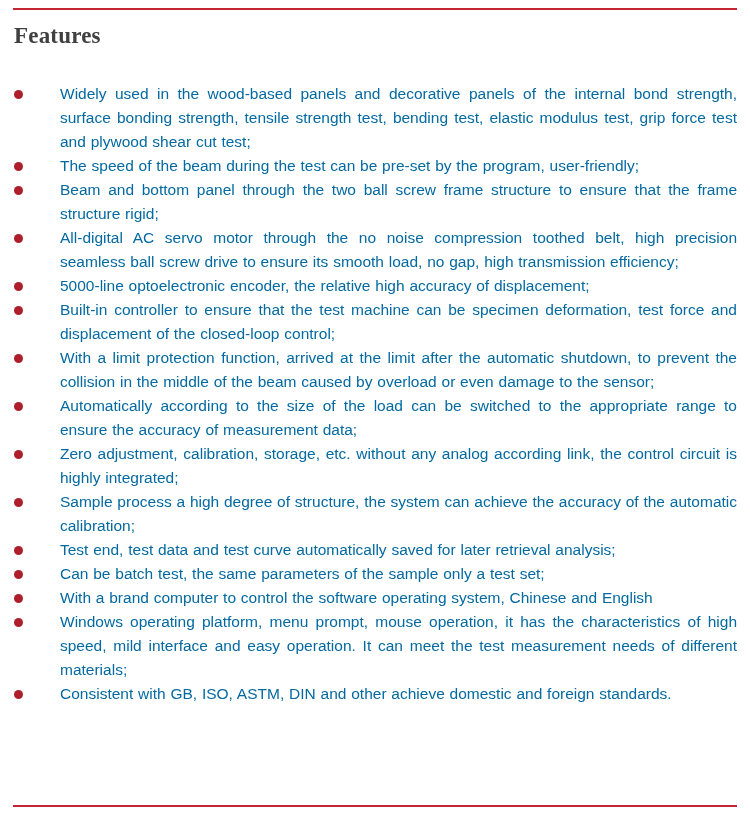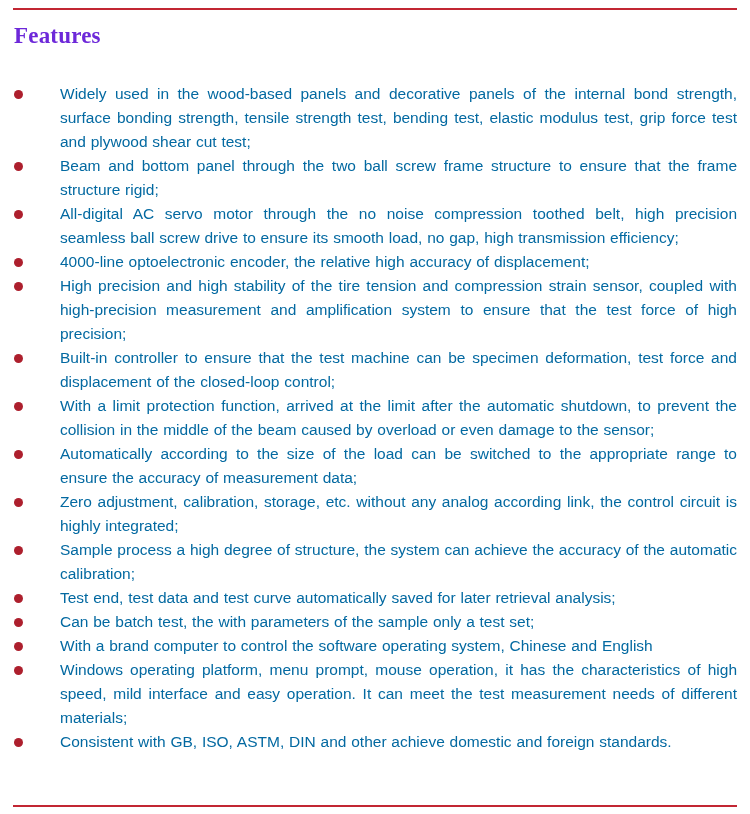--- a/index.html
+++ b/index.html
@@ -23,21 +23,21 @@
   .rule-bottom { top: 805px; }
   .page-title {
     position: absolute;
     top: 23px;
     left: 14px;
     margin: 0;
     font-family: "Liberation Serif", serif;
     font-weight: bold;
     font-size: 23px;
     line-height: 26px;
-    color: #6d28d9;
+    color: #404040;
     letter-spacing: 0.2px;
   }
   .features-list {
     position: absolute;
     top: 82px;
     left: 0;
     width: 750px;
   }
   .feature-item {
     position: relative;
@@ -72,40 +72,40 @@
 <div class="rule rule-top"></div>
 
 <h1 class="page-title">Features</h1>
 
 <div class="features-list">
   <div class="feature-item">
     <span class="bullet"></span>
     <p class="feature-text">Widely used in the wood-based panels and decorative panels of the internal bond strength, surface bonding strength, tensile strength test, bending test, elastic modulus test, grip force test and plywood shear cut test;</p>
   </div>
 
+  <div class="feature-item">
+    <span class="bullet"></span>
+    <p class="feature-text">The speed of the beam during the test can be pre-set by the program, user-friendly;</p>
+  </div>
 
   <div class="feature-item">
     <span class="bullet"></span>
     <p class="feature-text">Beam and bottom panel through the two ball screw frame structure to ensure that the frame structure rigid;</p>
   </div>
 
   <div class="feature-item">
     <span class="bullet"></span>
     <p class="feature-text">All-digital AC servo motor through the no noise compression toothed belt, high precision seamless ball screw drive to ensure its smooth load, no gap, high transmission efficiency;</p>
   </div>
 
   <div class="feature-item">
     <span class="bullet"></span>
-    <p class="feature-text">4000-line optoelectronic encoder, the relative high accuracy of displacement;</p>
+    <p class="feature-text">5000-line optoelectronic encoder, the relative high accuracy of displacement;</p>
   </div>
 
-  <div class="feature-item">
-    <span class="bullet"></span>
-    <p class="feature-text">High precision and high stability of the tire tension and compression strain sensor, coupled with high-precision measurement and amplification system to ensure that the test force of high precision;</p>
-  </div>
 
   <div class="feature-item">
     <span class="bullet"></span>
     <p class="feature-text">Built-in controller to ensure that the test machine can be specimen deformation, test force and displacement of the closed-loop control;</p>
   </div>
 
   <div class="feature-item">
     <span class="bullet"></span>
     <p class="feature-text">With a limit protection function, arrived at the limit after the automatic shutdown, to prevent the collision in the middle of the beam caused by overload or even damage to the sensor;</p>
   </div>
@@ -125,21 +125,21 @@
     <p class="feature-text">Sample process a high degree of structure, the system can achieve the accuracy of the automatic calibration;</p>
   </div>
 
   <div class="feature-item">
     <span class="bullet"></span>
     <p class="feature-text">Test end, test data and test curve automatically saved for later retrieval analysis;</p>
   </div>
 
   <div class="feature-item">
     <span class="bullet"></span>
-    <p class="feature-text">Can be batch test, the with parameters of the sample only a test set;</p>
+    <p class="feature-text">Can be batch test, the same parameters of the sample only a test set;</p>
   </div>
 
   <div class="feature-item">
     <span class="bullet"></span>
     <p class="feature-text">With a brand computer to control the software operating system, Chinese and English</p>
   </div>
 
   <div class="feature-item">
     <span class="bullet"></span>
     <p class="feature-text">Windows operating platform, menu prompt, mouse operation, it has the characteristics of high speed, mild interface and easy operation. It can meet the test measurement needs of different materials;</p>

